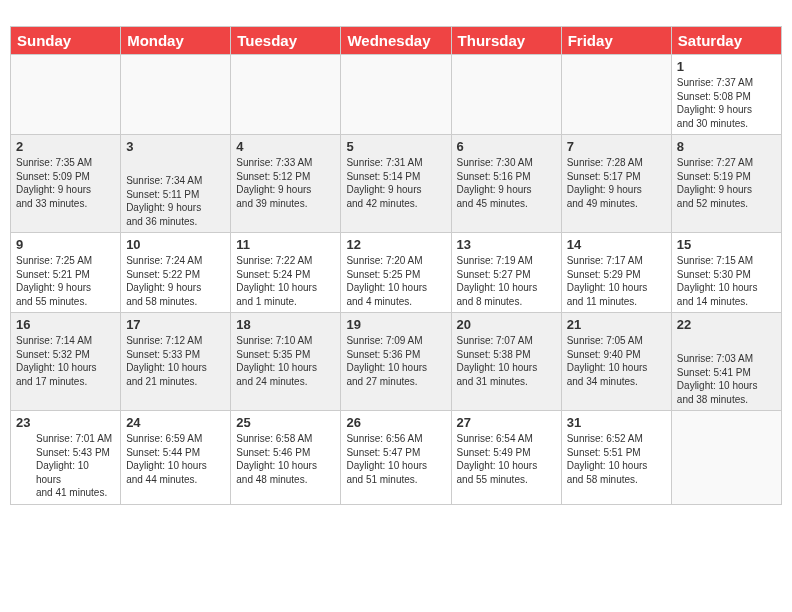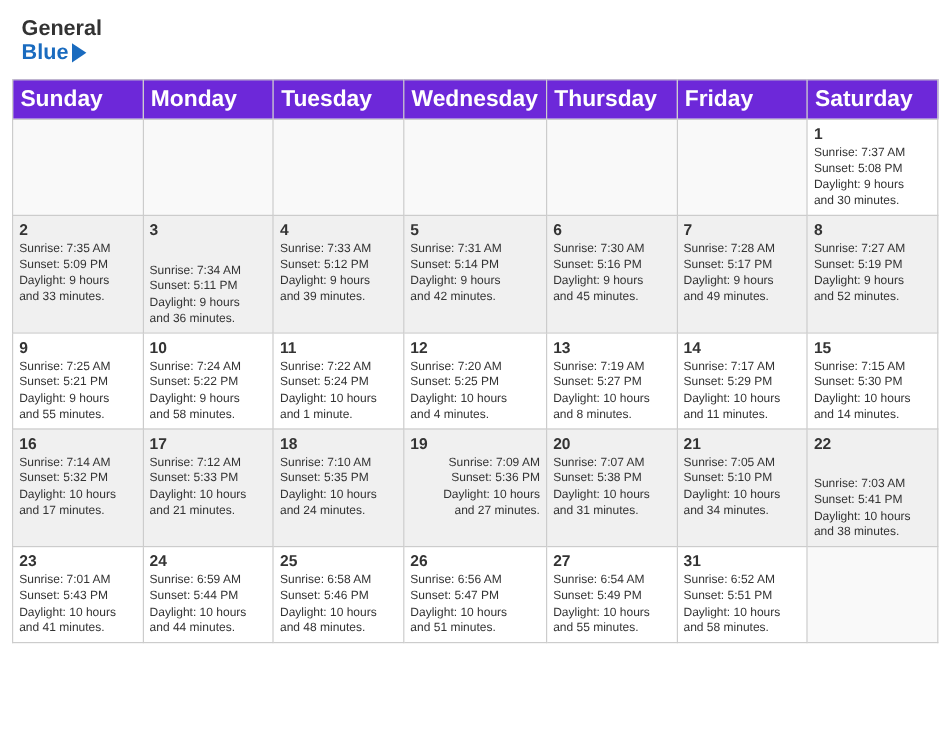--- a/index.html
+++ b/index.html
@@ -33,23 +33,23 @@
     .location-title {
       font-size: 14px;
       color: #555;
     }
     .calendar {
       width: 100%;
       border-collapse: collapse;
       border: 1px solid #ccc;
     }
     .calendar th {
-      background-color: #6d28d9;
+      background-color: #ef4444;
       color: #fff;
-      font-size: 19px;
+      font-size: 15px;
       font-weight: bold;
       padding: 5px 6px;
       text-align: left;
       border: 1px solid #ccc;
     }
     .calendar td {
       border: 1px solid #ccc;
       vertical-align: top;
       padding: 4px 5px;
       width: 108px;
@@ -73,31 +73,20 @@
       line-height: 1.35;
     }
     .row-shaded td {
       background: #f0f0f0;
     }
   </style>
 </head>
 <body>
 
 <div class="header-section">
-  <div class="logo">
-    <div>
-      <div style="font-size:18px;font-weight:bold;line-height:1.1;">
-        <span style="color:#333;">General</span>
-      </div>
-      <div style="font-size:18px;font-weight:bold;line-height:1.1;display:flex;align-items:center;gap:3px;">
-        <span style="color:#1a6bbf;">Blue</span>
-        <div style="width:0;height:0;border-top:8px solid transparent;border-bottom:8px solid transparent;border-left:12px solid #1a6bbf;"></div>
-      </div>
-    </div>
-  </div>
 </div>
 
 <table class="calendar">
   <thead>
     <tr>
     <th>Sunday</th>
         <th>Monday</th>
         <th>Tuesday</th>
         <th>Wednesday</th>
         <th>Thursday</th>
@@ -240,51 +229,51 @@
         </td>
         <td>
           <span class="day-number">18</span>
           <div class="day-info" style="white-space: pre-line;">Sunrise: 7:10 AM
 Sunset: 5:35 PM
 Daylight: 10 hours
 and 24 minutes.</div>
         </td>
         <td>
           <span class="day-number">19</span>
-          <div class="day-info" style="white-space: pre-line; text-align: right;">Sunrise: 7:09 AM
+          <div class="day-info" style="white-space: pre-line;">Sunrise: 7:09 AM
 Sunset: 5:36 PM
 Daylight: 10 hours
 and 27 minutes.</div>
         </td>
         <td>
           <span class="day-number">20</span>
           <div class="day-info" style="white-space: pre-line;">Sunrise: 7:07 AM
 Sunset: 5:38 PM
 Daylight: 10 hours
 and 31 minutes.</div>
         </td>
         <td>
           <span class="day-number">21</span>
           <div class="day-info" style="white-space: pre-line;">Sunrise: 7:05 AM
-Sunset: 5:10 PM
+Sunset: 9:40 PM
 Daylight: 10 hours
 and 34 minutes.</div>
         </td>
         <td>
           <span class="day-number">22</span>
           <div class="day-info" style="white-space: pre-line; margin-top: 20px;">Sunrise: 7:03 AM
 Sunset: 5:41 PM
 Daylight: 10 hours
 and 38 minutes.</div>
         </td>
       </tr>
       <tr>
         <td>
           <span class="day-number">23</span>
-          <div class="day-info" style="white-space: pre-line;">Sunrise: 7:01 AM
+          <div class="day-info" style="white-space: pre-line; margin-left: 20px;">Sunrise: 7:01 AM
 Sunset: 5:43 PM
 Daylight: 10 hours
 and 41 minutes.</div>
         </td>
         <td>
           <span class="day-number">24</span>
           <div class="day-info" style="white-space: pre-line;">Sunrise: 6:59 AM
 Sunset: 5:44 PM
 Daylight: 10 hours
 and 44 minutes.</div>

